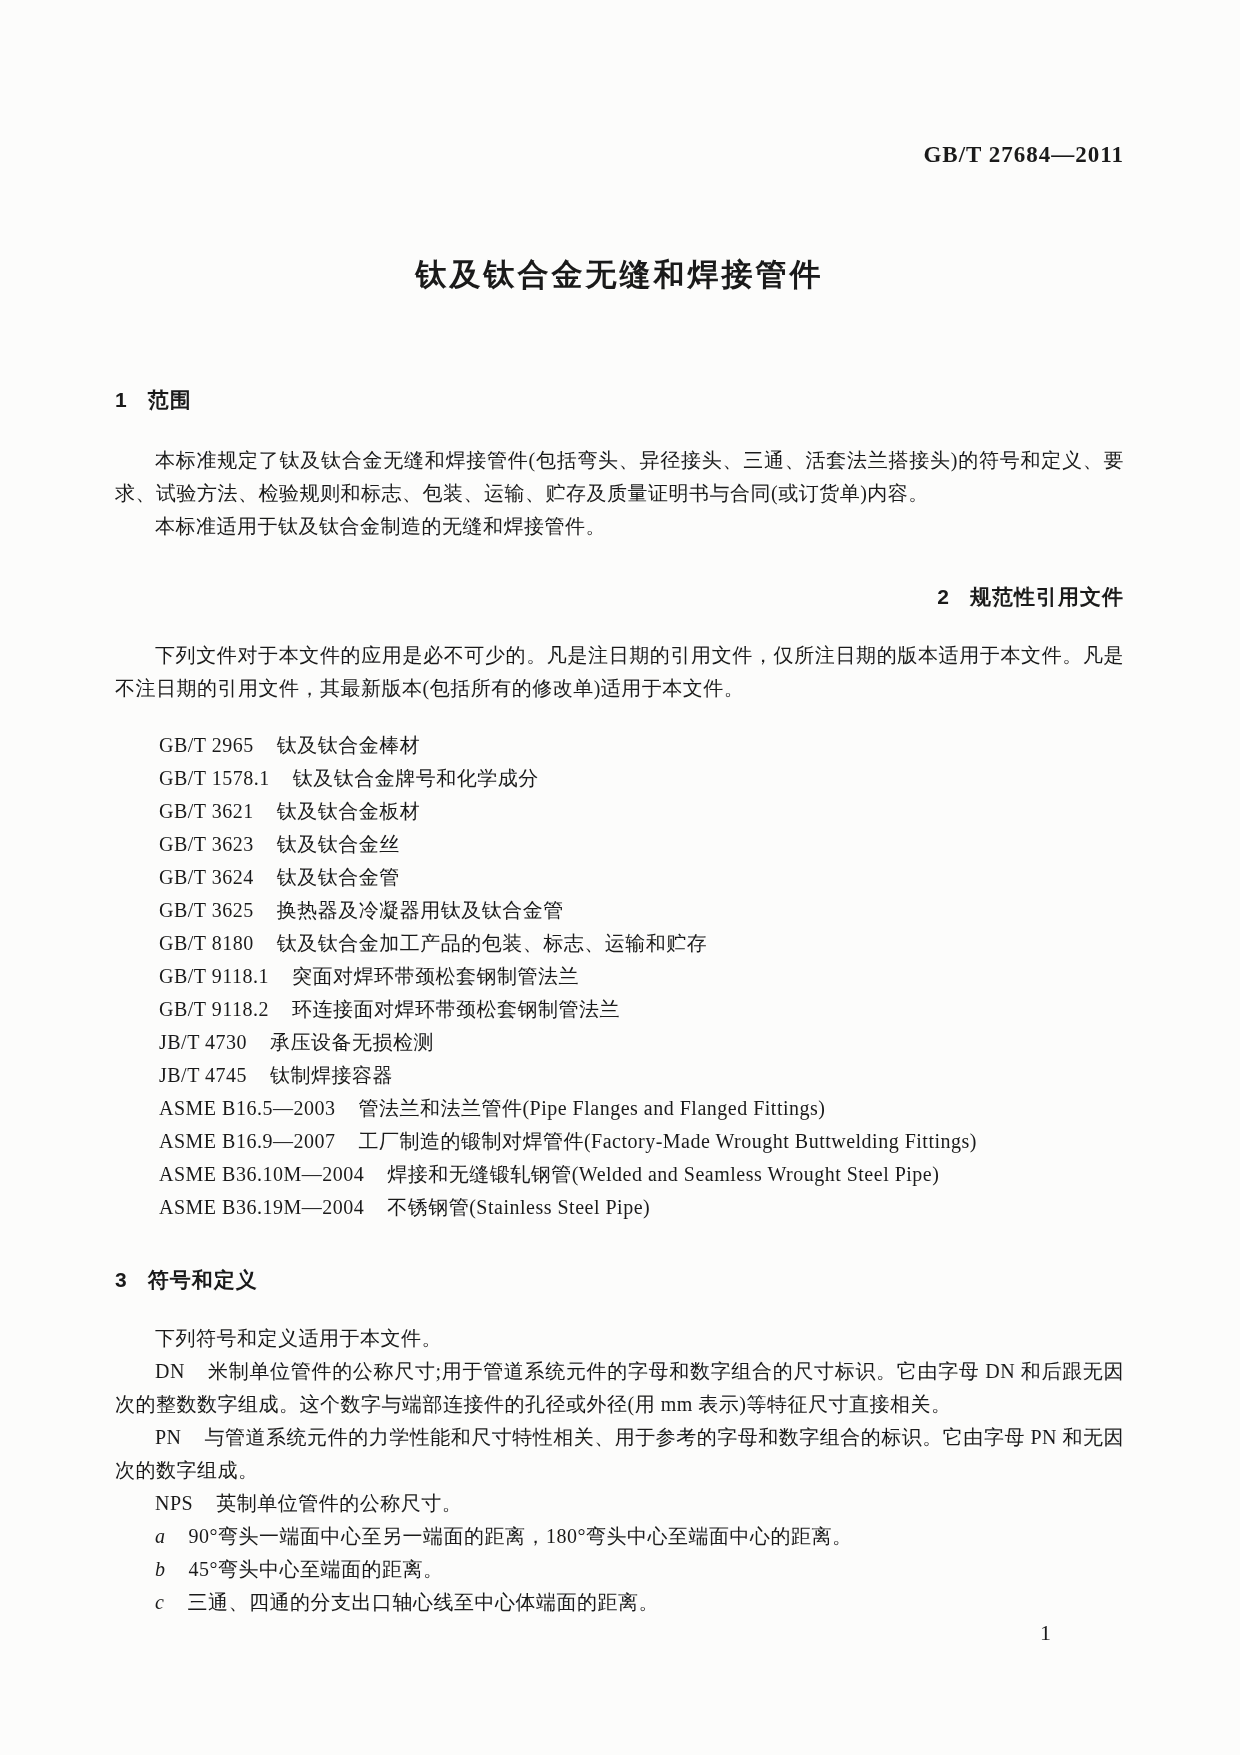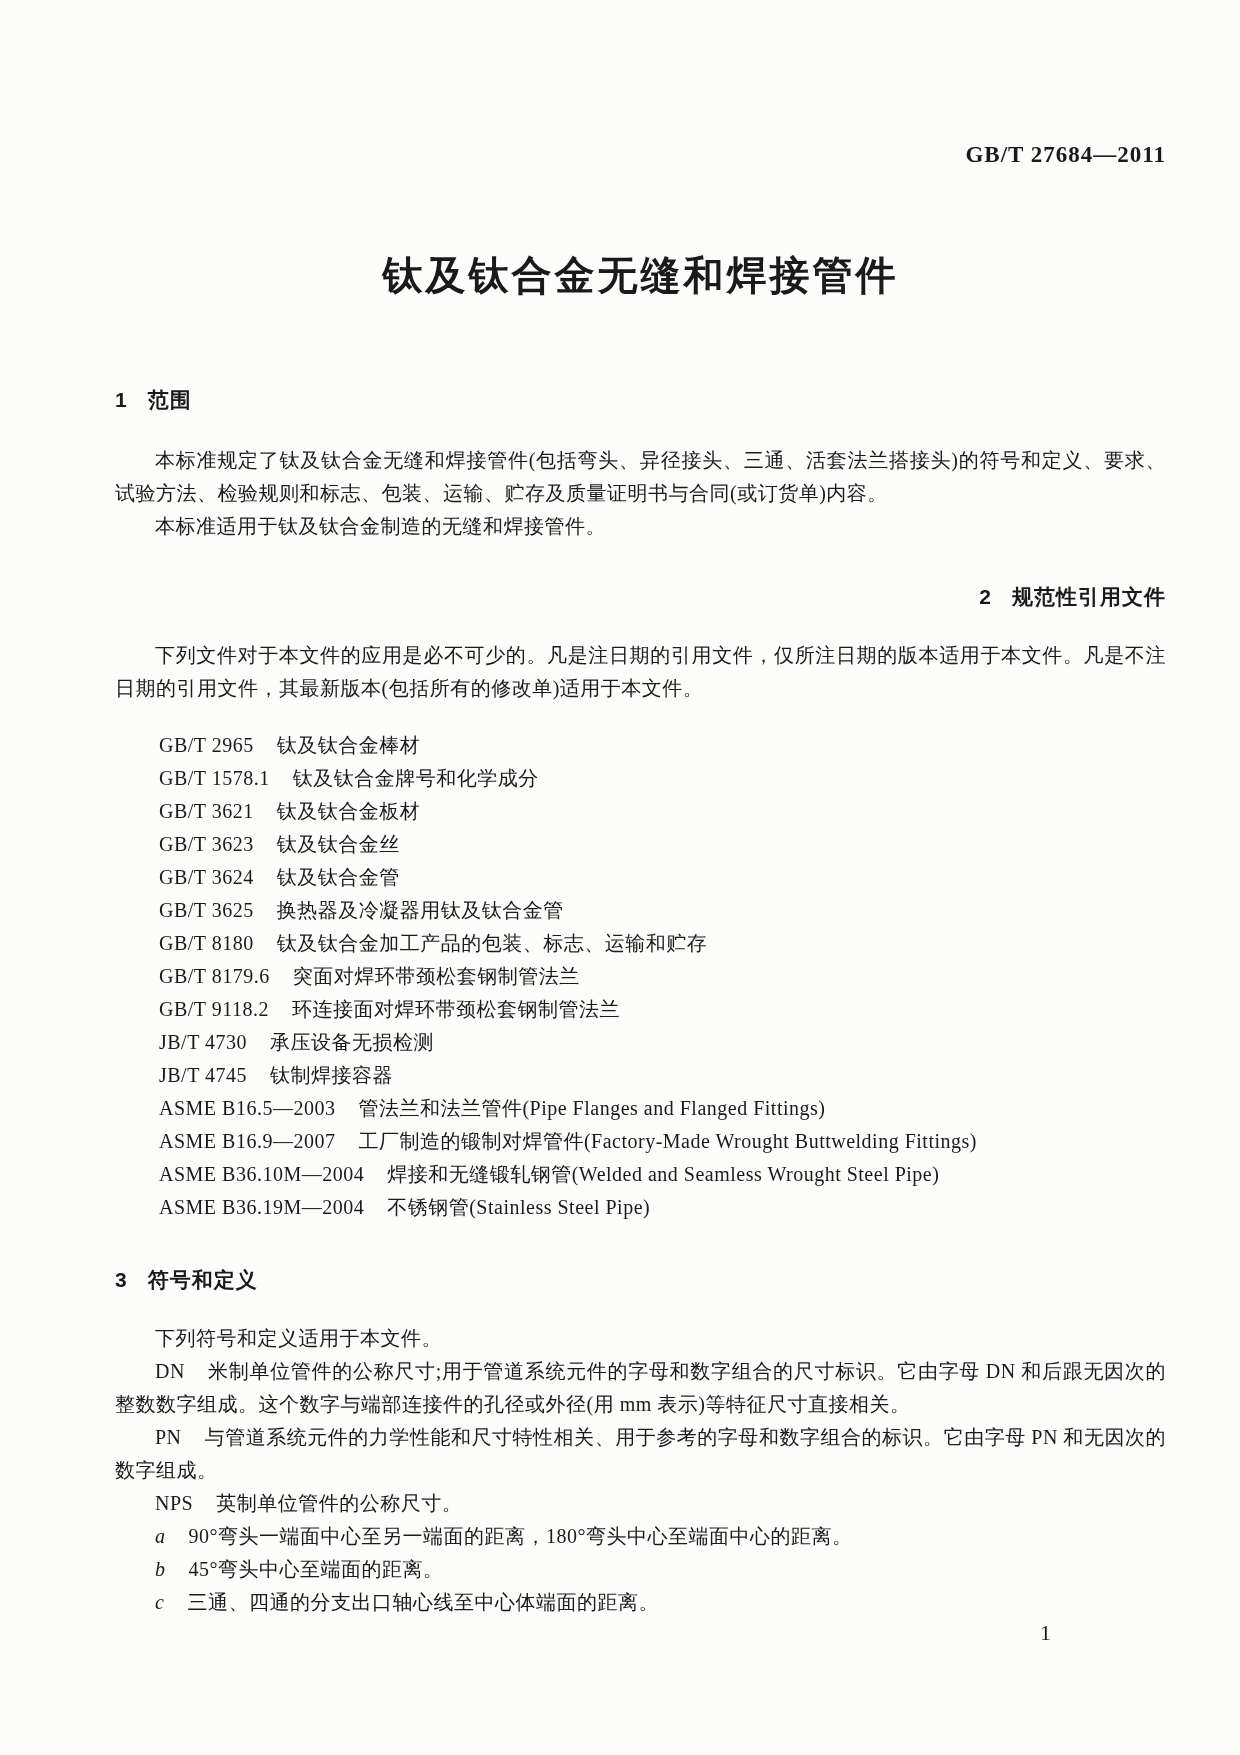--- a/index.html
+++ b/index.html
@@ -8,37 +8,37 @@
     width: 1240px;
     height: 1755px;
     background: #fcfcfb;
     font-family: "Liberation Serif", "DejaVu Serif", serif;
     color: #1a1a1a;
   }
   .page {
     position: relative;
     width: 1240px;
     height: 1755px;
-    padding: 142px 74px 0 115px;
+    padding: 142px 116px 0 115px;
     overflow: hidden;
   }
   .doc-code {
     text-align: right;
     font-family: "Liberation Serif", "DejaVu Serif", serif;
     font-weight: 700;
     font-size: 23px;
     line-height: 26px;
     letter-spacing: 1px;
   }
   .doc-title {
     margin: 84px 0 0 0;
     text-align: center;
     font-family: "Liberation Sans", "DejaVu Sans", sans-serif;
     font-weight: 700;
-    font-size: 40px;
+    font-size: 31px;
     line-height: 46px;
     letter-spacing: 3px;
   }
   .section-heading {
     font-family: "Liberation Sans", "DejaVu Sans", sans-serif;
     font-weight: 700;
     font-size: 21px;
     line-height: 28px;
     letter-spacing: 1px;
   }
@@ -100,21 +100,21 @@
   <p class="para indent mt28">下列文件对于本文件的应用是必不可少的。凡是注日期的引用文件，仅所注日期的版本适用于本文件。凡是不注日期的引用文件，其最新版本(包括所有的修改单)适用于本文件。</p>
 
   <div class="ref-list">
     <div class="ref-line"><span class="ref-code">GB/T 2965</span><span class="gap"></span><span class="ref-title">钛及钛合金棒材</span></div>
     <div class="ref-line"><span class="ref-code">GB/T 1578.1</span><span class="gap"></span><span class="ref-title">钛及钛合金牌号和化学成分</span></div>
     <div class="ref-line"><span class="ref-code">GB/T 3621</span><span class="gap"></span><span class="ref-title">钛及钛合金板材</span></div>
     <div class="ref-line"><span class="ref-code">GB/T 3623</span><span class="gap"></span><span class="ref-title">钛及钛合金丝</span></div>
     <div class="ref-line"><span class="ref-code">GB/T 3624</span><span class="gap"></span><span class="ref-title">钛及钛合金管</span></div>
     <div class="ref-line"><span class="ref-code">GB/T 3625</span><span class="gap"></span><span class="ref-title">换热器及冷凝器用钛及钛合金管</span></div>
     <div class="ref-line"><span class="ref-code">GB/T 8180</span><span class="gap"></span><span class="ref-title">钛及钛合金加工产品的包装、标志、运输和贮存</span></div>
-    <div class="ref-line"><span class="ref-code">GB/T 8179.6</span><span class="gap"></span><span class="ref-title">突面对焊环带颈松套钢制管法兰</span></div>
+    <div class="ref-line"><span class="ref-code">GB/T 9118.1</span><span class="gap"></span><span class="ref-title">突面对焊环带颈松套钢制管法兰</span></div>
     <div class="ref-line"><span class="ref-code">GB/T 9118.2</span><span class="gap"></span><span class="ref-title">环连接面对焊环带颈松套钢制管法兰</span></div>
     <div class="ref-line"><span class="ref-code">JB/T 4730</span><span class="gap"></span><span class="ref-title">承压设备无损检测</span></div>
     <div class="ref-line"><span class="ref-code">JB/T 4745</span><span class="gap"></span><span class="ref-title">钛制焊接容器</span></div>
     <div class="ref-line"><span class="ref-code">ASME B16.5—2003</span><span class="gap"></span><span class="ref-title">管法兰和法兰管件(Pipe Flanges and Flanged Fittings)</span></div>
     <div class="ref-line"><span class="ref-code">ASME B16.9—2007</span><span class="gap"></span><span class="ref-title">工厂制造的锻制对焊管件(Factory-Made Wrought Buttwelding Fittings)</span></div>
     <div class="ref-line"><span class="ref-code">ASME B36.10M—2004</span><span class="gap"></span><span class="ref-title">焊接和无缝锻轧钢管(Welded and Seamless Wrought Steel Pipe)</span></div>
     <div class="ref-line"><span class="ref-code">ASME B36.19M—2004</span><span class="gap"></span><span class="ref-title">不锈钢管(Stainless Steel Pipe)</span></div>
   </div>
 
   <div class="section-heading sh3">

